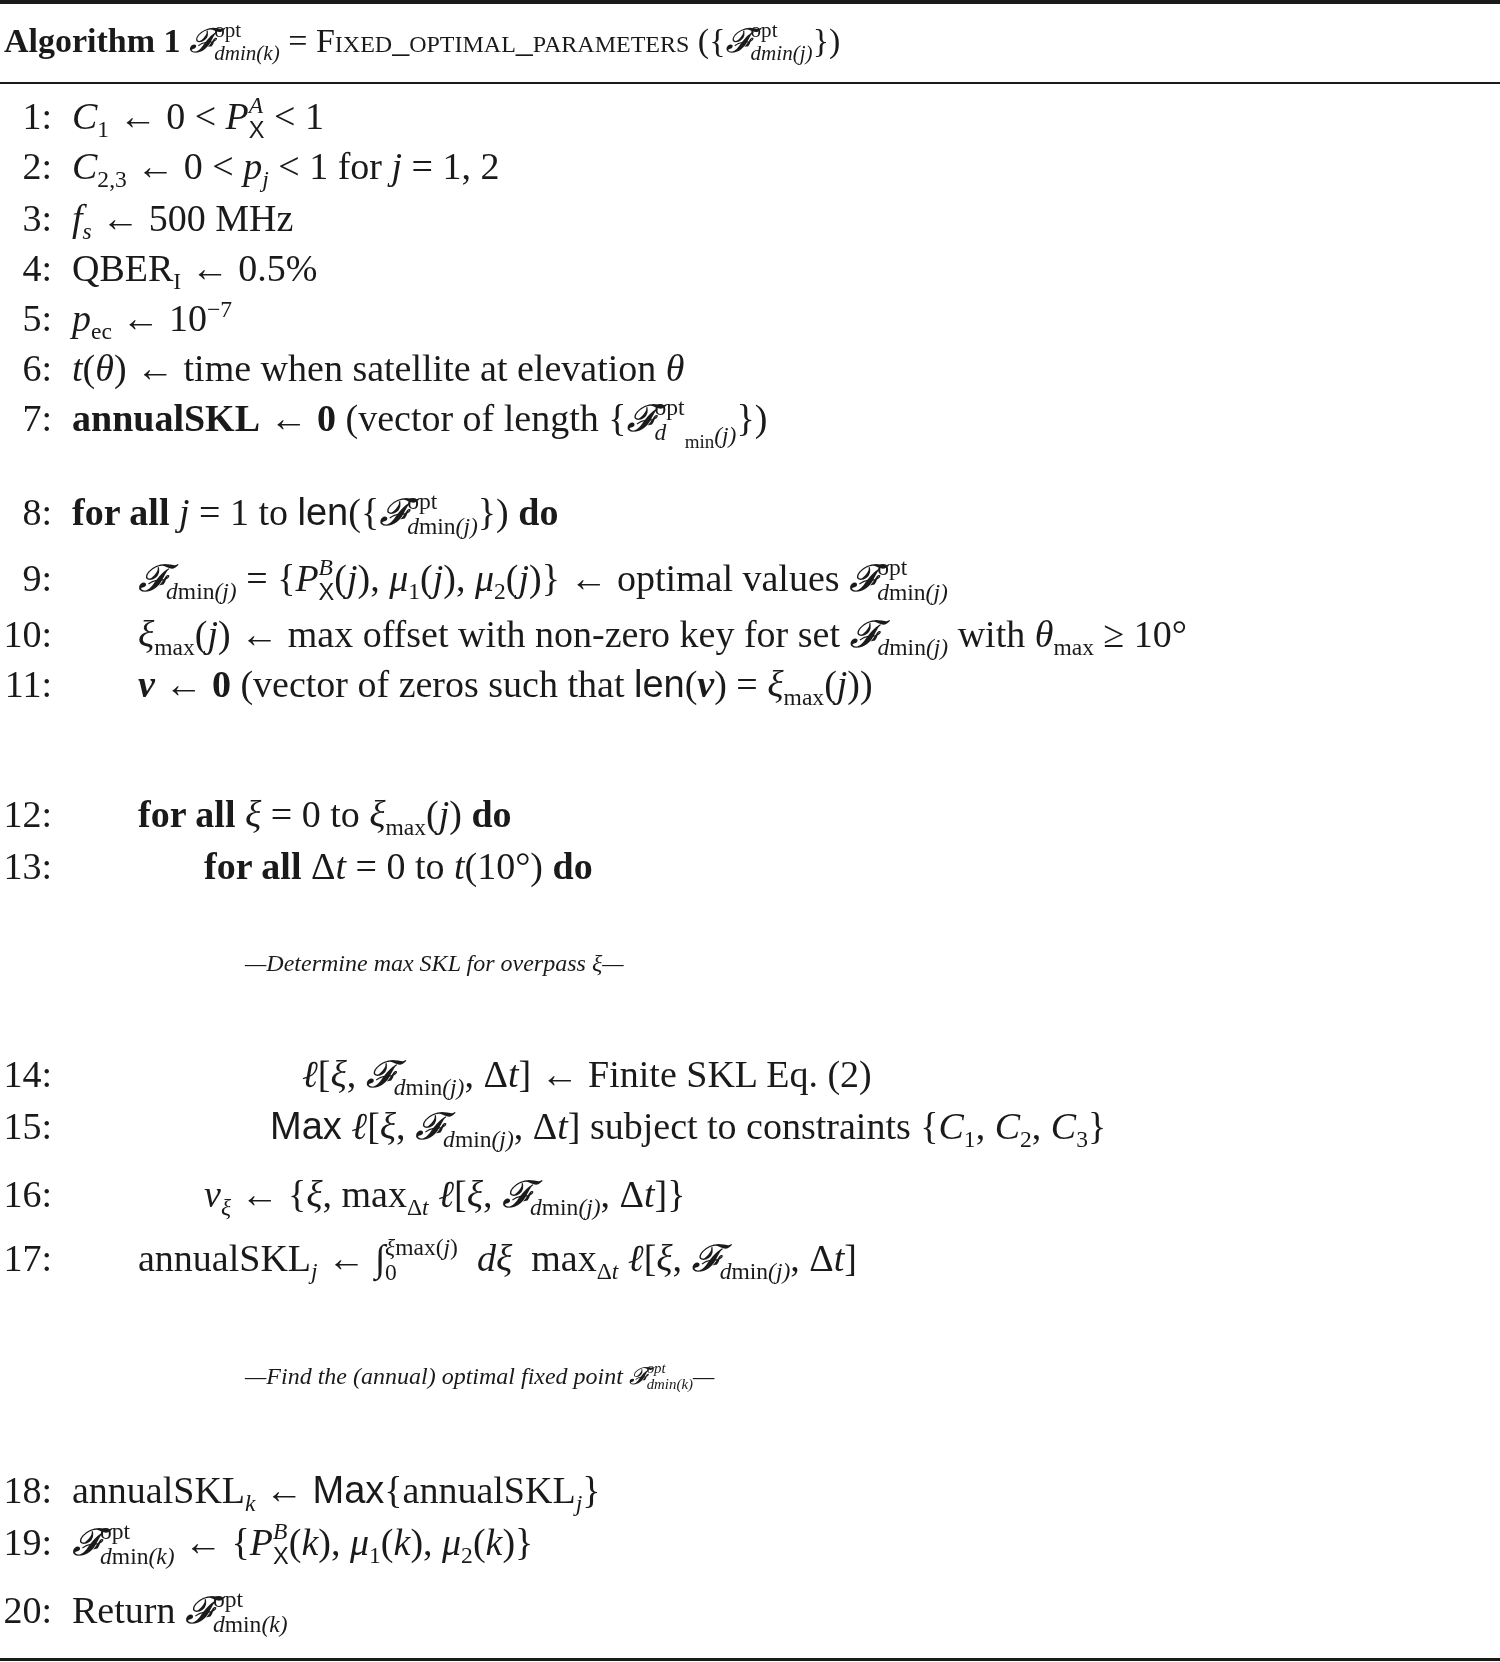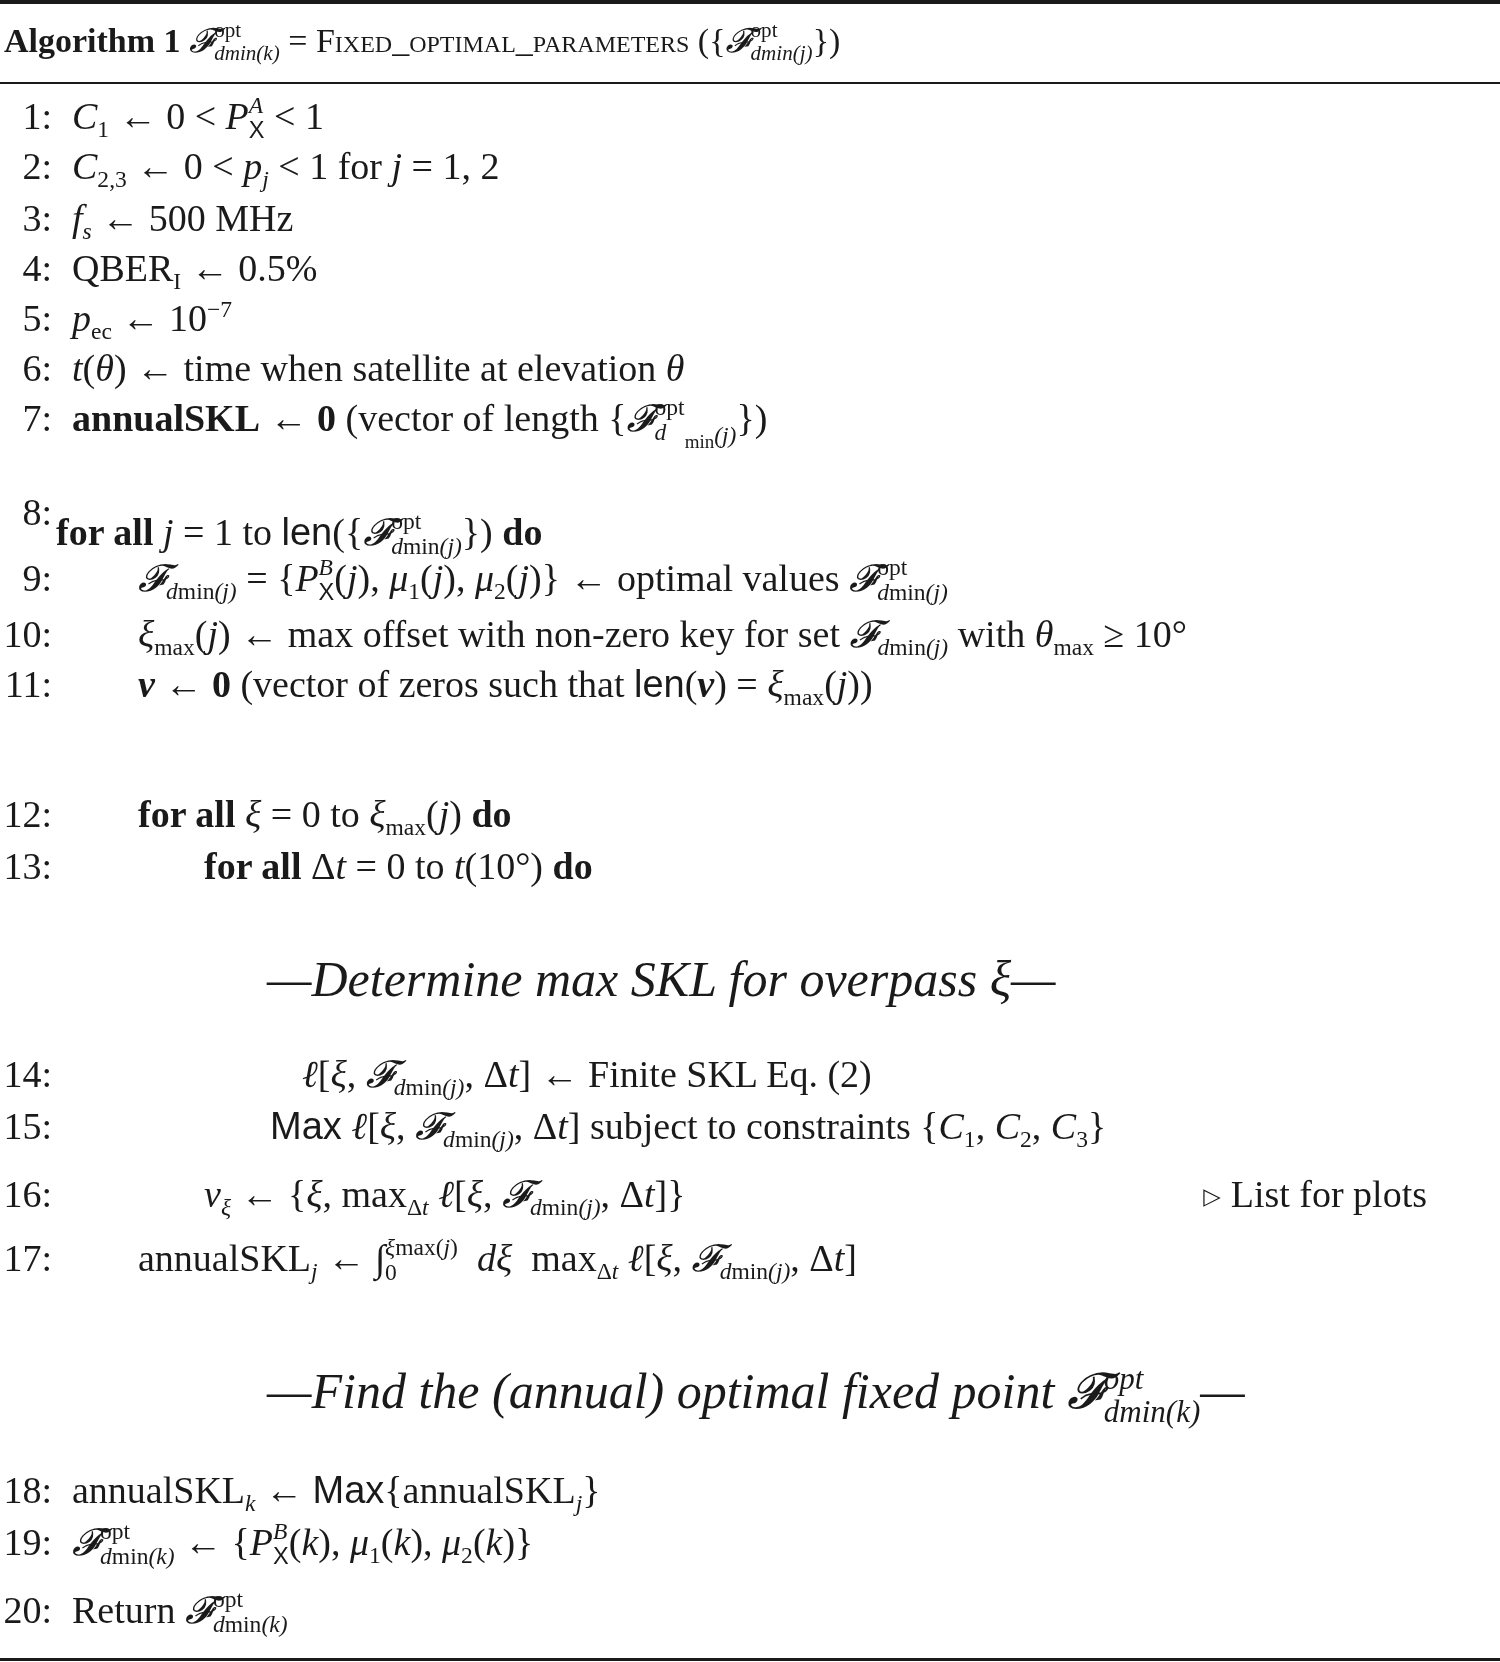--- a/index.html
+++ b/index.html
@@ -20,21 +20,21 @@
   .bold-it { font-weight:bold; font-style:italic; }
   .script { font-family:"DejaVu Serif",serif; font-style:italic; }
   sub, sup { font-size:0.62em; line-height:0; }
   sub { vertical-align:-0.35em; }
   sup { vertical-align:0.6em; }
   .supsub { display:inline-block; vertical-align:middle; line-height:1; font-size:0.62em; position:relative; top:-2px; }
   .supsub > span { display:block; }
   .supsub .s-top { margin-bottom:2px; }
   .comment { position:absolute; right:0; top:0; }
   .tri { font-size:0.6em; vertical-align:0.15em; margin-right:10px; }
-  .section { position:absolute; left:267px; font-size:50px; font-style:italic; white-space:nowrap; }
+  .section { position:absolute; left:245px; font-size:24px; font-style:italic; white-space:nowrap; }
 </style>
 </head>
 <body>
 
 <div class="rule-top"></div>
 
 <div class="caption">
   <span class="alg">Algorithm 1</span>
   <span class="script">𝓕</span><span class="supsub"><span class="s-top">opt</span><span class="m">dmin(k)</span></span>
   <span>=</span>
@@ -74,21 +74,21 @@
   <span class="body" style="left:72px;"><span class="m">t</span>(<span class="m">θ</span>) ← time when satellite at elevation <span class="m">θ</span></span>
 </div>
 
 <div class="line" style="top:396px;">
   <span class="num">7:</span>
   <span class="body" style="left:72px;"><span class="kw">annualSKL</span> ← <span class="kw">0</span> (vector of length {<span class="script">𝓕</span><span class="supsub"><span class="s-top">opt</span><span class="m">d</span></span><span style="font-size:0.5em;vertical-align:-0.9em;">min</span><span class="m" style="font-size:0.62em;vertical-align:-0.5em;">(j)</span>})</span>
 </div>
 
 <div class="line" style="top:490px;">
   <span class="num">8:</span>
-  <span class="body" style="left:56px;margin-top:20px;"><span class="kw">for all</span> <span class="m">j</span> = 1 to <span class="sf">len</span>({<span class="script">𝓕</span><span class="supsub"><span class="s-top">opt</span><span class="m">d<span style="font-style:normal">min</span>(j)</span></span>}) <span class="kw">do</span></span>
+  <span class="body" style="left:72px;"><span class="kw">for all</span> <span class="m">j</span> = 1 to <span class="sf">len</span>({<span class="script">𝓕</span><span class="supsub"><span class="s-top">opt</span><span class="m">d<span style="font-style:normal">min</span>(j)</span></span>}) <span class="kw">do</span></span>
 </div>
 
 <div class="line" style="top:556px;">
   <span class="num">9:</span>
   <span class="body" style="left:138px;"><span class="script">𝓕</span><sub class="m">d<span style="font-style:normal">min</span>(j)</sub> = {<span class="m">P</span><span class="supsub"><span class="s-top m">B</span><span class="sf">X</span></span>(<span class="m">j</span>), <span class="m">μ</span><sub>1</sub>(<span class="m">j</span>), <span class="m">μ</span><sub>2</sub>(<span class="m">j</span>)} ← optimal values <span class="script">𝓕</span><span class="supsub"><span class="s-top">opt</span><span class="m">d<span style="font-style:normal">min</span>(j)</span></span></span>
 </div>
 
 <div class="line" style="top:612px;">
   <span class="num">10:</span>
   <span class="body" style="left:138px;"><span class="m">ξ</span><sub>max</sub>(<span class="m">j</span>) ← max offset with non-zero key for set <span class="script">𝓕</span><sub class="m">d<span style="font-style:normal">min</span>(j)</sub> with <span class="m">θ</span><sub>max</sub> ≥ 10°</span>
@@ -117,21 +117,20 @@
 </div>
 
 <div class="line" style="top:1104px;">
   <span class="num">15:</span>
   <span class="body" style="left:270px;"><span class="sf">Max</span> <span class="m">ℓ</span>[<span class="m">ξ</span>, <span class="script">𝓕</span><sub class="m">d<span style="font-style:normal">min</span>(j)</sub>, Δ<span class="m">t</span>] subject to constraints {<span class="m">C</span><sub>1</sub>, <span class="m">C</span><sub>2</sub>, <span class="m">C</span><sub>3</sub>}</span>
 </div>
 
 <div class="line" style="top:1172px; width:1427px;">
   <span class="num">16:</span>
   <span class="body" style="left:204px;"><span class="m">v<sub>ξ</sub></span> ← {<span class="m">ξ</span>, max<sub>Δ<span class="m">t</span></sub> <span class="m">ℓ</span>[<span class="m">ξ</span>, <span class="script">𝓕</span><sub class="m">d<span style="font-style:normal">min</span>(j)</sub>, Δ<span class="m">t</span>]}</span>
-  <span class="comment"><span class="tri">▷</span><span>List for plots</span></span>
 </div>
 
 <div class="line" style="top:1236px;">
   <span class="num">17:</span>
   <span class="body" style="left:138px;">annualSKL<sub class="m">j</sub> ← ∫<span class="supsub"><span class="s-top"><span class="m">ξ</span>max(<span class="m">j</span>)</span><span>0</span></span>&nbsp; <span class="m">dξ</span>&nbsp; max<sub>Δ<span class="m">t</span></sub> <span class="m">ℓ</span>[<span class="m">ξ</span>, <span class="script">𝓕</span><sub class="m">d<span style="font-style:normal">min</span>(j)</sub>, Δ<span class="m">t</span>]</span>
 </div>
 
 <div class="section" style="top:1362px;"><span>—Find the (annual) optimal fixed point </span><span class="script">𝓕</span><span class="supsub"><span class="s-top">opt</span><span>dmin(k)</span></span><span>—</span></div>
 
 <div class="line" style="top:1468px;">

